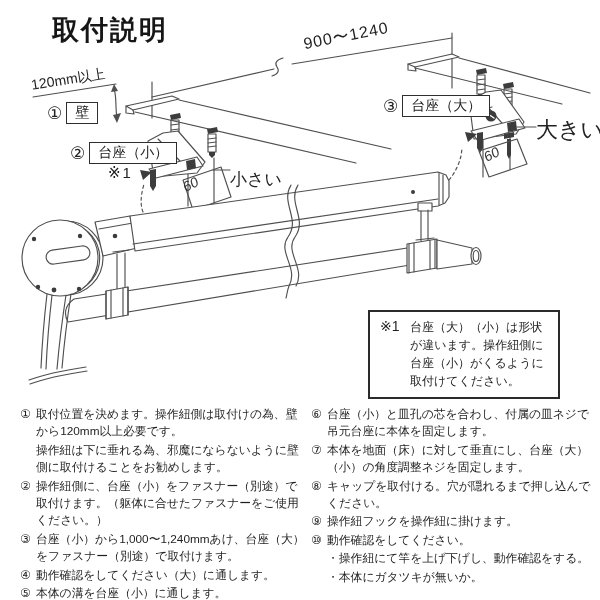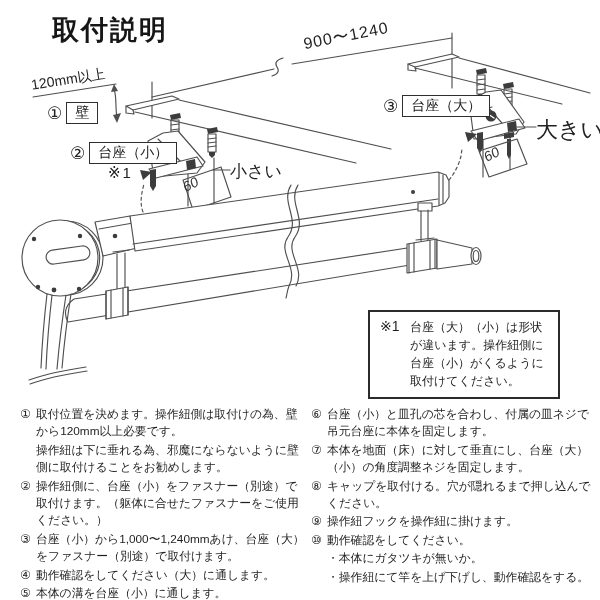--- a/index.html
+++ b/index.html
@@ -21,21 +21,21 @@
   .callout{display:flex;align-items:center;gap:4px;}
   .c-num{font-size:17px;line-height:1;}
   .c-box{
     border:1.5px solid #2e2e2e;background:#fff;padding:1px 8px 2px 8px;
     font-size:14px;line-height:17px;white-space:nowrap;
   }
   .callout-wall{left:47px;top:102px;}
   .callout-small{left:70px;top:142px;}
   .ref-mark{left:108px;top:164px;font-size:15px;letter-spacing:2px;}
   .callout-large{left:383px;top:95px;}
-  .lbl-small{left:230px;top:160px;font-size:17px;}
+  .lbl-small{left:230px;top:168px;font-size:17px;}
   .lbl-large{left:536px;top:115px;font-size:22px;}
   .deg{font-size:14px;color:#333;}
   .deg-left{left:183px;top:176px;transform:rotate(-26deg) skewX(-8deg);}
   .deg-right{left:484px;top:146px;transform:rotate(-26deg) skewX(-8deg);}
   
   .note{
     left:368px;top:310px;width:168px;border:2px solid #2b2b2b;background:#fff;
     padding:6px 10px 7px 10px;display:flex;gap:4px;
   }
   .note .ref{flex:0 0 26px;font-size:14px;}
@@ -294,20 +294,20 @@
     <div class="item">
       <span class="num">⑨</span>
       <span class="txt">操作紐フックを操作紐に掛けます。</span>
     </div>
     <div class="item">
       <span class="num">⑩</span>
       <span class="txt">動作確認をしてください。</span>
     </div>
     <div class="item">
       <span class="num"></span>
+      <span class="txt">・操作紐にて竿を上げ下げし、動作確認をする。</span>
+    </div>
+    <div class="item">
+      <span class="num"></span>
       <span class="txt">・本体にガタツキが無いか。</span>
     </div>
-    <div class="item">
-      <span class="num"></span>
-      <span class="txt">・操作紐にて竿を上げ下げし、動作確認をする。</span>
-    </div>
   </div>
 </div>
 
 </body></html>

